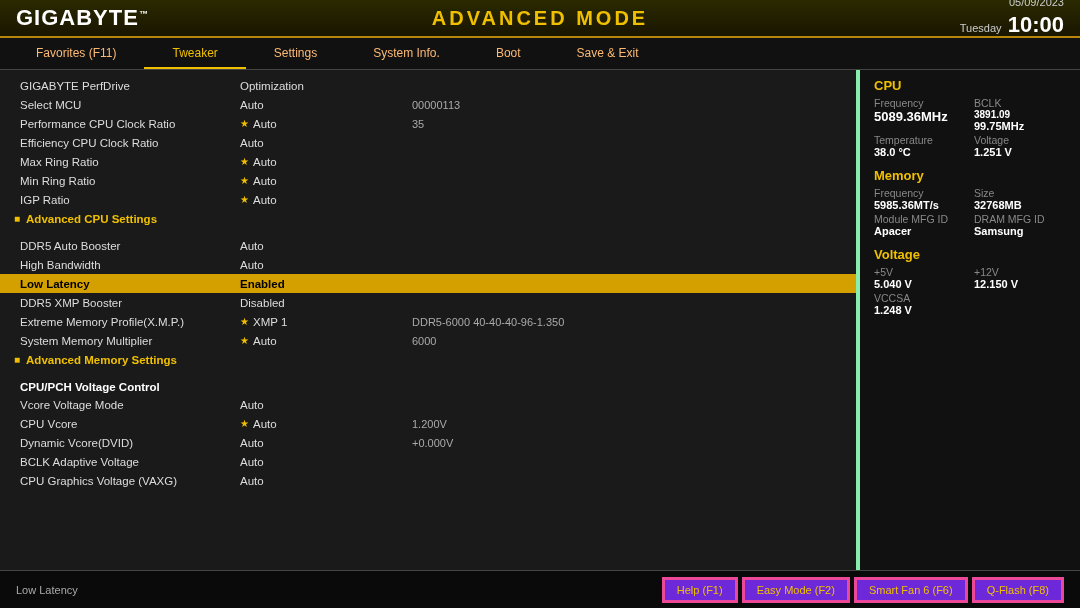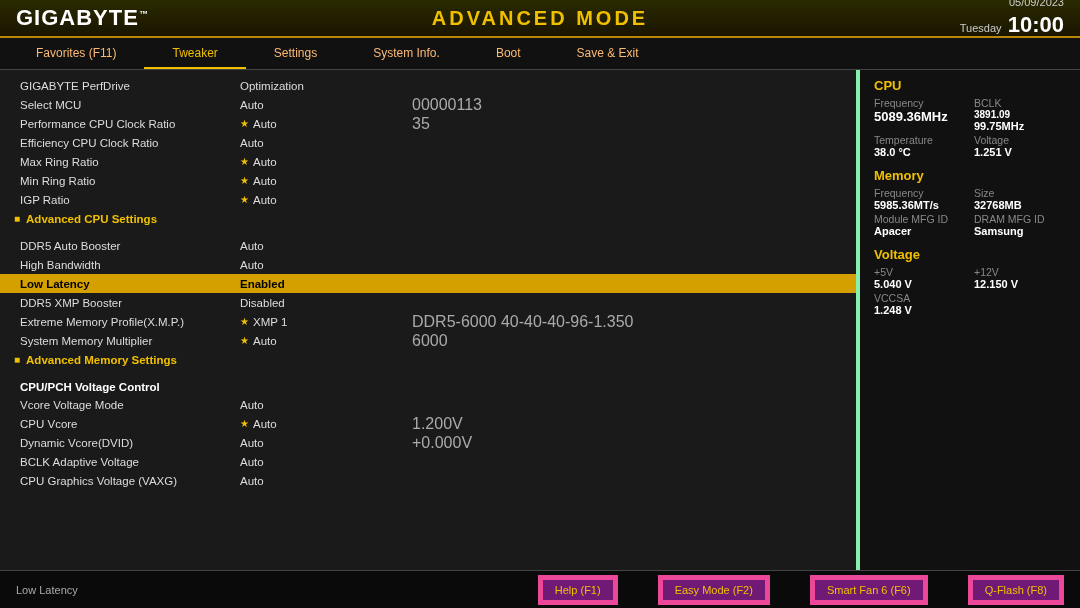--- a/index.html
+++ b/index.html
@@ -121,21 +121,21 @@
       display: flex;
       align-items: center;
       gap: 4px;
     }
     .star {
       color: #f0c000;
       font-size: 10px;
     }
     .setting-extra {
       color: #aaa;
-      font-size: 16px;
+      font-size: 11px;
       padding-left: 12px;
     }
     .section-header {
       display: flex;
       align-items: center;
       height: 19px;
       padding: 0 10px 0 14px;
     }
     .section-header .bullet {
       color: #f0c000;
@@ -202,28 +202,27 @@
     }
     .status-hint {
       color: #aaa;
       font-size: 11px;
     }
     .status-buttons {
       display: flex;
       gap: 4px;
     }
     .status-btn {
-      background: #701a75;
-      border: 5px solid #ec4899;
+      background: #6d28d9;
+      border: 3px solid #ec4899;
       color: #f0c000;
       padding: 4px 12px;
       font-size: 11px;
       cursor: pointer;
       white-space: nowrap;
-      margin-left: 36px;
     }
   </style>
 </head>
 <body>
 
 <div class="header">
   <div class="logo">
     <span>GIGABYTE</span><sup>™</sup>
   </div>
   <div class="header-title">ADVANCED MODE</div>

